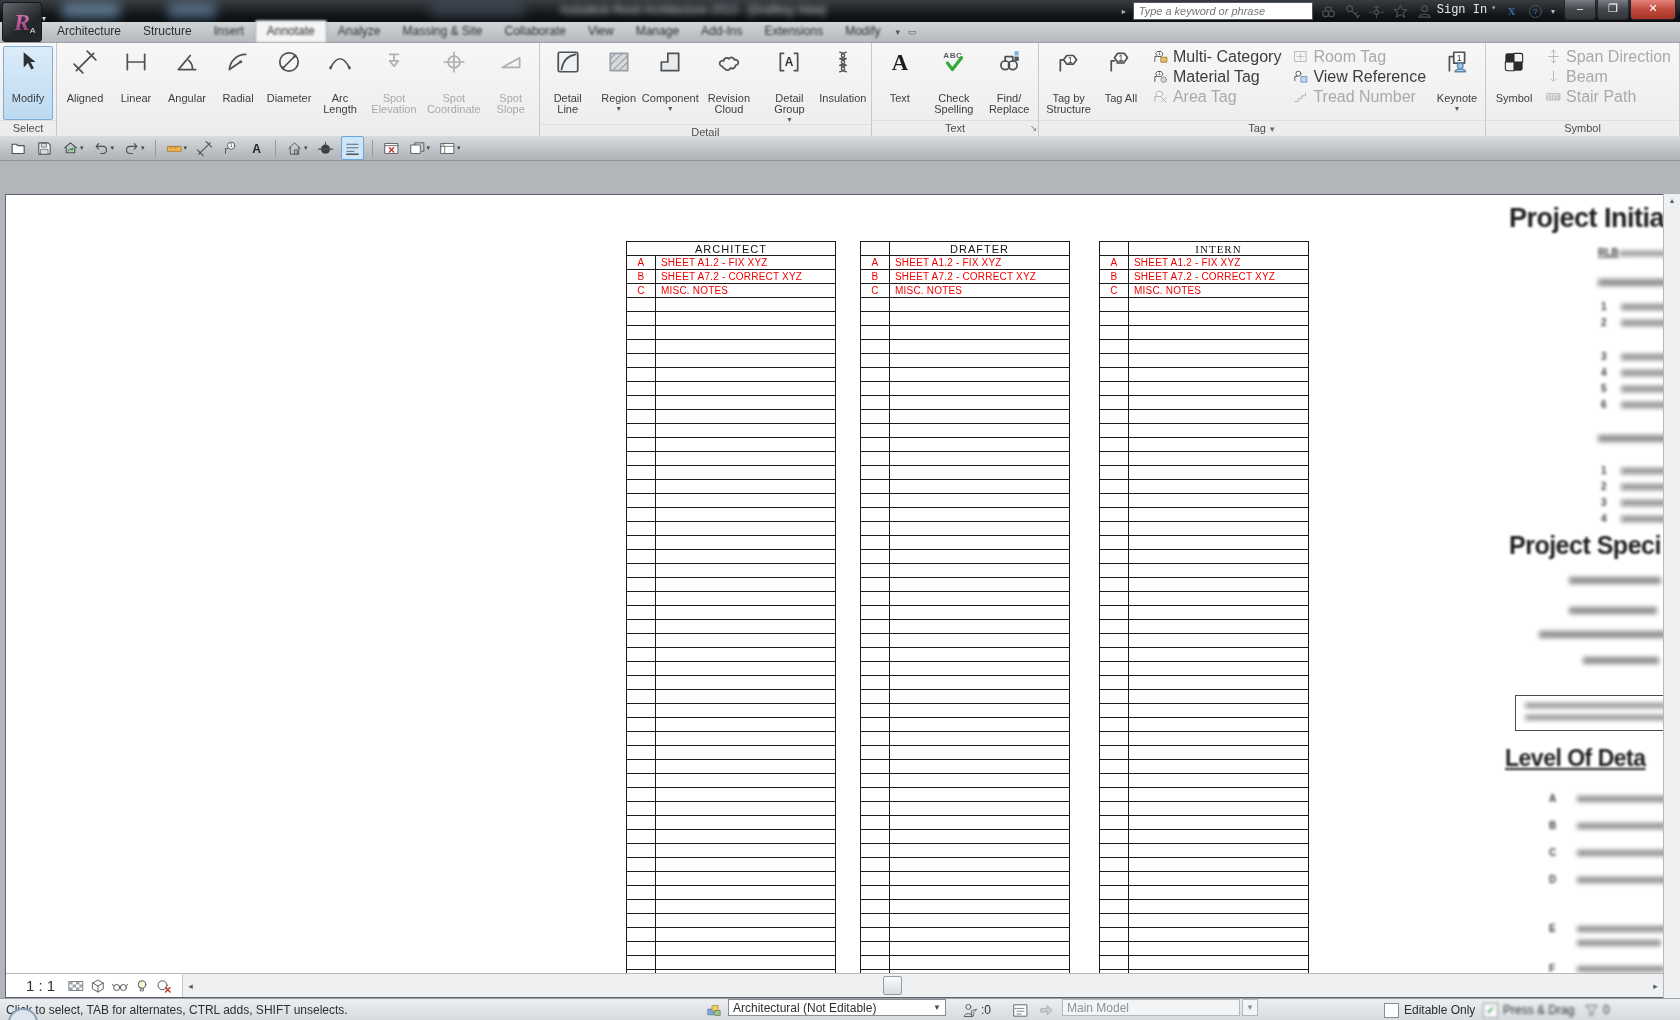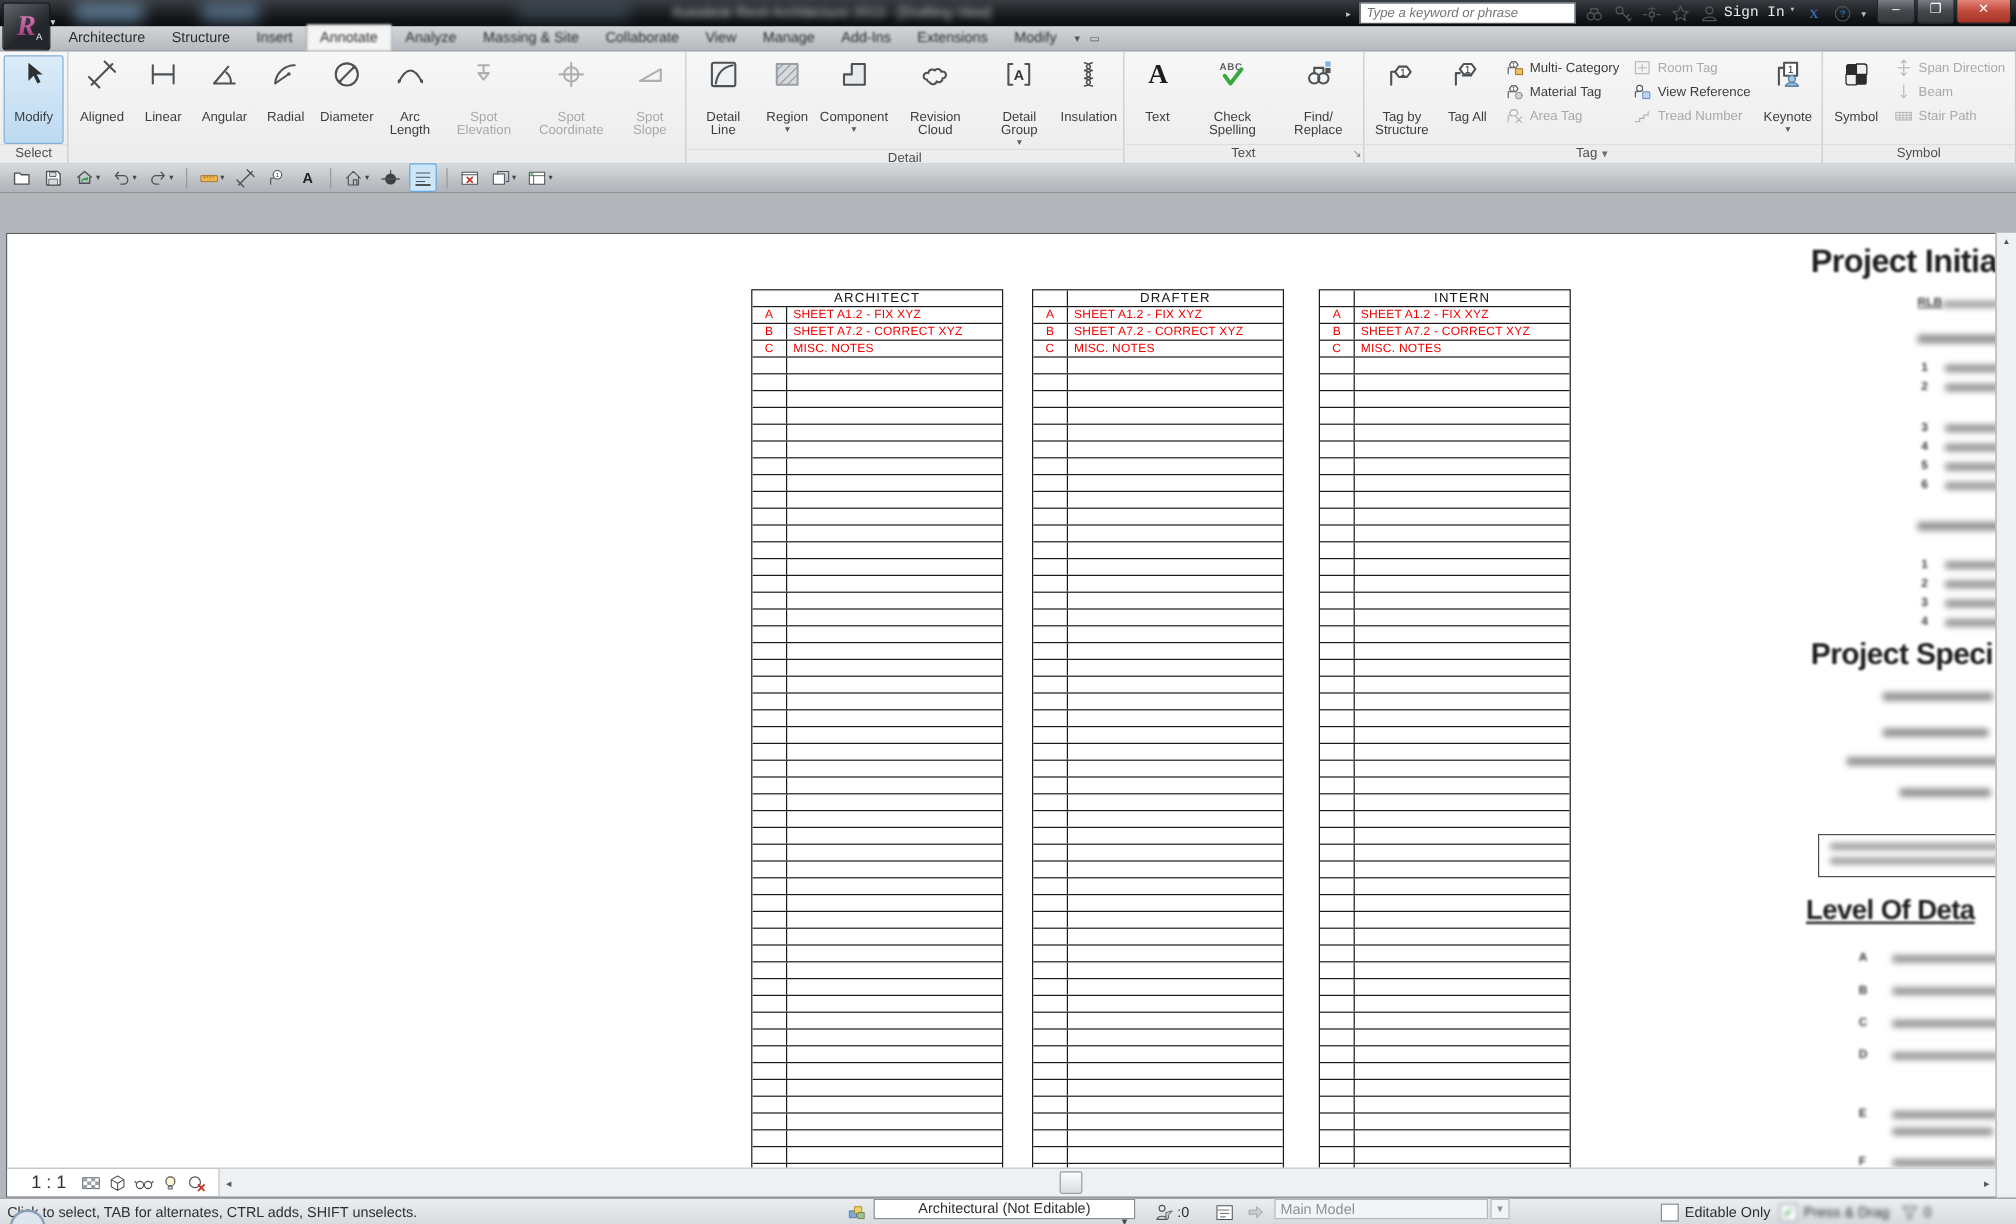--- a/index.html
+++ b/index.html
@@ -59,21 +59,21 @@
   .rbtn .rlbl{font-size:11px;line-height:11px;color:#3b3e41;text-align:center;
     margin-top:18px;white-space:normal;}
   .rbtn .dd{font-size:7px;color:#595d61;margin-top:1px;}
   .rbtn.selected{background:linear-gradient(#dcecf9,#bcd9f0);border-color:#7fadd6;}
   .rbtn.disabled .rlbl{color:#a7aaad;}
   .disabled .ic{opacity:.42;}
   .rstack{display:flex;flex-direction:column;justify-content:flex-start;
     padding:1px 2px;gap:1px;}
   .srow{display:flex;align-items:center;gap:4px;height:19px;padding:0 3px;}
   .srow .sic{width:17px;height:17px;}
-  .srow .slbl{font-size:11px;color:#3b3e41;white-space:nowrap;}
+  .srow .slbl{font-size:16px;color:#3b3e41;white-space:nowrap;}
   .srow.disabled .slbl{color:#a7aaad;}
   
   #qat{position:absolute;left:0;top:136px;width:1680px;height:25px;
     background:linear-gradient(#d9dcdf,#bec2c6 60%,#b0b4b8);
     border-bottom:1px solid #8f9397;display:flex;align-items:center;
     padding-left:8px;gap:5px;box-sizing:border-box;}
   .qbtn{display:flex;align-items:center;height:20px;padding:1px 2px;border-radius:2px;}
   .qbtn .ic{width:17px;height:17px;}
   .qbtn .qdd{font-size:7px;color:#44474a;margin-left:1px;}
   .qbtn.active{background:#cfe6f8;border:1px solid #6aa6d8;}
@@ -1144,21 +1144,21 @@
               <div class="dcell"></div>
             </div>
             <div class="trow">
               <div class="lcell"></div>
               <div class="dcell"></div>
             </div>
           </div>
           <div class="ctable" style="left: 1093px; height: 735px;">
             <div class="trow thead">
               <div class="lcell"></div>
-              <div class="dcell" style="justify-content: center; padding-left: 0px;">INTERN</div>
+              <div class="dcell" style="justify-content: center; padding-left: 0px; font-family: Liberation Serif, serif;">INTERN</div>
             </div>
             <div class="trow">
               <div class="lcell redtxt">A</div>
               <div class="dcell redtxt">SHEET A1.2 - FIX XYZ</div>
             </div>
             <div class="trow">
               <div class="lcell redtxt">B</div>
               <div class="dcell redtxt">SHEET A7.2 - CORRECT XYZ</div>
             </div>
             <div class="trow">
@@ -1479,21 +1479,21 @@
         <span class="sb-ic" id="sb-ws">
           <span class="ic">
             <svg viewBox="0 0 24 24">
               <rect x="3" y="10" width="8" height="8" fill="#7fa8d9" stroke="#4a6e99" stroke-width="1"></rect>
               <rect x="9" y="5" width="8" height="8" fill="#f0d060" stroke="#a08a2a" stroke-width="1"></rect>
               <rect x="13" y="12" width="7" height="7" fill="#9fc48a" stroke="#5d7a4c" stroke-width="1"></rect>
             </svg>
           </span>
         </span>
       </div>
-    <div class="sb-abs combo" style="left:728px;width:218px;flex-direction:column;">
+    <div class="sb-abs combo" style="left:728px;width:218px;">
       <span>Architectural (Not Editable)</span>
       <span class="carrow">▼</span>
     </div>
     <div class="sb-abs" style="left:962px;gap:2px;">
       <span class="sb-ic" id="sb-fp">
           <span class="ic">
             <svg viewBox="0 0 24 24">
               <circle cx="9" cy="7" r="3.5" stroke-width="1.3"></circle>
               <path d="M3 20c1-5 11-5 12 0z" stroke-width="1.3"></path>
               <path d="M14 12l7-2-4.5 5v4l-2.5 1z" fill="#cfd3d6" stroke-width="1"></path>

